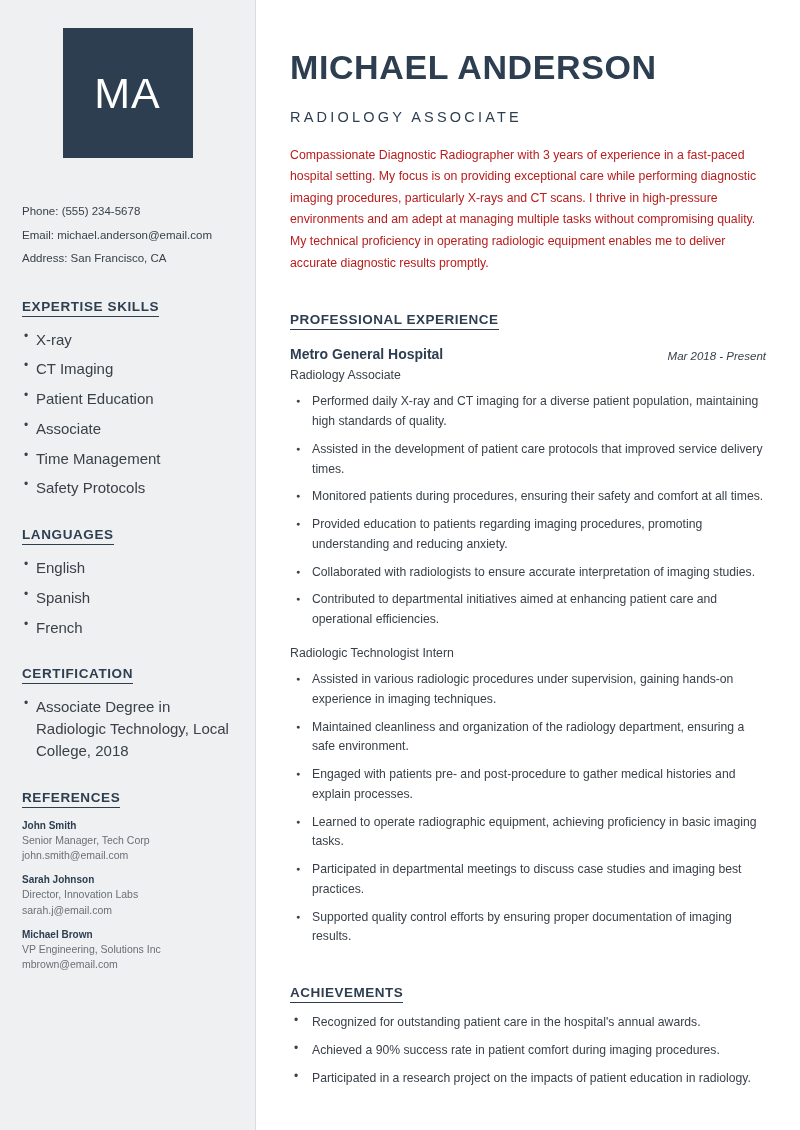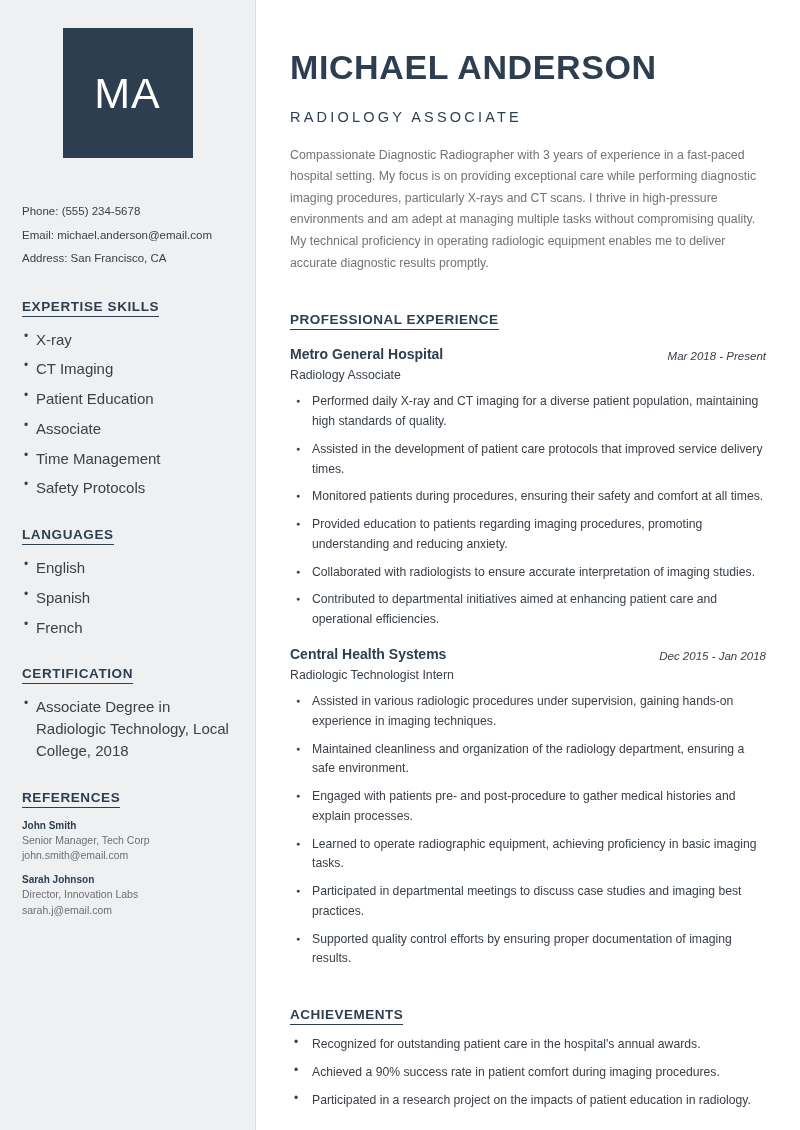--- a/index.html
+++ b/index.html
@@ -106,21 +106,21 @@
   }
   .role {
     margin-top: 11px;
     font-size: 14.5px;
     color: #2d3e50;
     letter-spacing: 3.2px;
   }
   .summary {
     margin-top: 20px;
     font-size: 12.3px;
-    color: #737373;
+    color: #b91c1c;
     line-height: 1.75;
     text-align: left;
   }
   .main-heading {
     margin-top: 26px;
     font-size: 13.5px;
     font-weight: bold;
     color: #2d3e50;
     letter-spacing: 0.5px;
     border-bottom: 1.5px solid #2d3e50;
@@ -231,20 +231,25 @@
         <div class="ref-line">Senior Manager, Tech Corp</div>
         <div class="ref-line">john.smith@email.com</div>
       </div>
 
       <div class="ref-item">
         <div class="ref-name">Sarah Johnson</div>
         <div class="ref-line">Director, Innovation Labs</div>
         <div class="ref-line">sarah.j@email.com</div>
       </div>
 
+      <div class="ref-item">
+        <div class="ref-name">Michael Brown</div>
+        <div class="ref-line">VP Engineering, Solutions Inc</div>
+        <div class="ref-line">mbrown@email.com</div>
+      </div>
     </section>
 
   </aside>
 
   <main class="main">
 
     <h1 class="name">MICHAEL ANDERSON</h1>
     <div class="role">RADIOLOGY ASSOCIATE</div>
     <p class="summary">Compassionate Diagnostic Radiographer with 3 years of experience in a fast-paced hospital setting. My focus is on providing exceptional care while performing diagnostic imaging procedures, particularly X-rays and CT scans. I thrive in high-pressure environments and am adept at managing multiple tasks without compromising quality. My technical proficiency in operating radiologic equipment enables me to deliver accurate diagnostic results promptly.</p>
 
@@ -260,24 +265,20 @@
         <li>Performed daily X-ray and CT imaging for a diverse patient population, maintaining high standards of quality.</li>
         <li>Assisted in the development of patient care protocols that improved service delivery times.</li>
         <li>Monitored patients during procedures, ensuring their safety and comfort at all times.</li>
         <li>Provided education to patients regarding imaging procedures, promoting understanding and reducing anxiety.</li>
         <li>Collaborated with radiologists to ensure accurate interpretation of imaging studies.</li>
         <li>Contributed to departmental initiatives aimed at enhancing patient care and operational efficiencies.</li>
       </ul>
     </section>
 
     <section class="job">
-      <div class="job-head">
-        <span class="job-title">Central Health Systems</span>
-        <span class="job-dates">Dec 2015 - Jan 2018</span>
-      </div>
       <div class="job-sub">Radiologic Technologist Intern</div>
       <ul class="bullets">
         <li>Assisted in various radiologic procedures under supervision, gaining hands-on experience in imaging techniques.</li>
         <li>Maintained cleanliness and organization of the radiology department, ensuring a safe environment.</li>
         <li>Engaged with patients pre- and post-procedure to gather medical histories and explain processes.</li>
         <li>Learned to operate radiographic equipment, achieving proficiency in basic imaging tasks.</li>
         <li>Participated in departmental meetings to discuss case studies and imaging best practices.</li>
         <li>Supported quality control efforts by ensuring proper documentation of imaging results.</li>
       </ul>
     </section>

